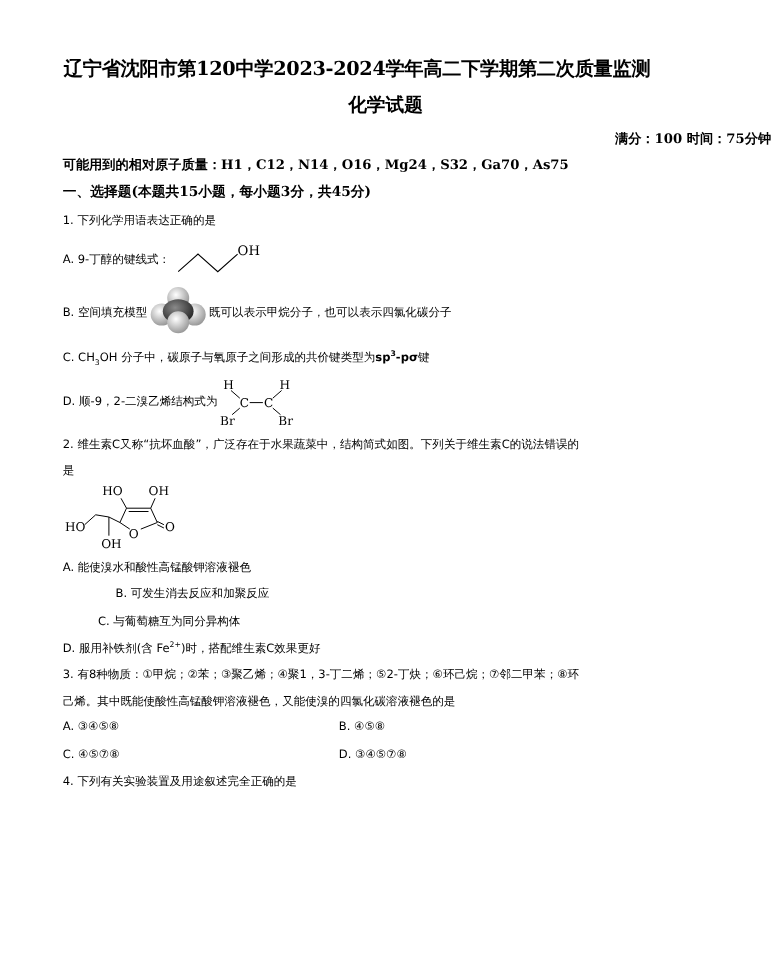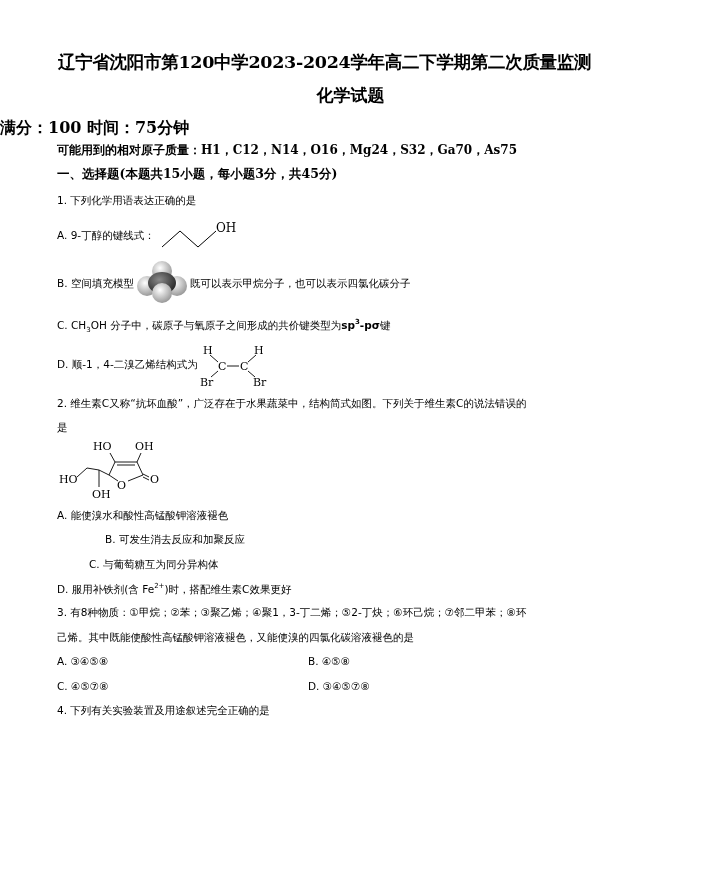--- a/index.html
+++ b/index.html
@@ -1,20 +1,20 @@
 <!DOCTYPE html>
 <html><head>
 <meta charset="utf-8">
 <style>
   html, body { margin: 0; padding: 0; background: #ffffff; }
   body { width: 701px; height: 877px; position: relative; overflow: hidden; color: #000; font-family: "DejaVu Sans", sans-serif; }
   .abs { position: absolute; white-space: nowrap; }
   .title { left: 58px; top: 50px; font-family: "DejaVu Serif", serif; font-weight: bold; font-size: 17.5px; letter-spacing: -0.3px; }
   .subtitle { left: 0; width: 701px; text-align: center; top: 84px; font-family: "DejaVu Serif", serif; font-weight: bold; font-size: 17px; }
-  .meta { left: 0; width: 701px; text-align: left; top: 118px; font-family: "DejaVu Serif", serif; font-weight: bold; font-size: 16px; }
+  .meta { left: 0; width: 701px; text-align: right; top: 118px; font-family: "DejaVu Serif", serif; font-weight: bold; font-size: 12px; }
   .masses { left: 57px; top: 142px; font-weight: bold; font-size: 12px; font-family: "DejaVu Serif", serif; }
   .section { left: 57px; top: 166px; font-weight: bold; font-size: 12.5px; font-family: "DejaVu Serif", serif; }
   .q { font-size: 10.5px; left: 57px; }
   .opt { font-size: 10.5px; }
   sup, sub { font-size: 7px; }
 </style>
 </head>
 <body>
 
 <div class="abs title">辽宁省沈阳市第120中学2023-2024学年高二下学期第二次质量监测</div>
@@ -48,21 +48,21 @@
   <circle cx="41" cy="26" r="10" fill="url(#hg)"></circle>
   <ellipse cx="26" cy="23" rx="14" ry="11" fill="url(#cg)"></ellipse>
   <circle cx="26" cy="33" r="10" fill="url(#hg)"></circle>
 </svg>
 <div class="abs opt" style="left:190px; top:277px;">既可以表示甲烷分子，也可以表示四氯化碳分子</div>
 
 <div class="abs opt" style="left:57px; top:318px;">
   <span>C. CH</span><sub>3</sub><span>OH 分子中，碳原子与氧原子之间形成的共价键类型为</span><b>sp</b><sup style="font-weight:bold">3</sup><b>-pσ</b><span>键</span>
 </div>
 
-<div class="abs opt" style="left:57px; top:358px;">D. 顺-1，4-二溴乙烯结构式为</div>
+<div class="abs opt" style="left:57px; top:358px;">D. 顺-9，2-二溴乙烯结构式为</div>
 <svg class="abs" style="left:198px; top:343px;" width="80" height="46">
   <g font-family="DejaVu Serif, serif" font-size="11" fill="#000">
     <text x="5" y="11">H</text>
     <text x="56" y="11">H</text>
     <text x="20" y="27">C</text>
     <text x="42" y="27">C</text>
     <text x="2" y="43">Br</text>
     <text x="55" y="43">Br</text>
   </g>
   <g stroke="#000" stroke-width="0.9">

